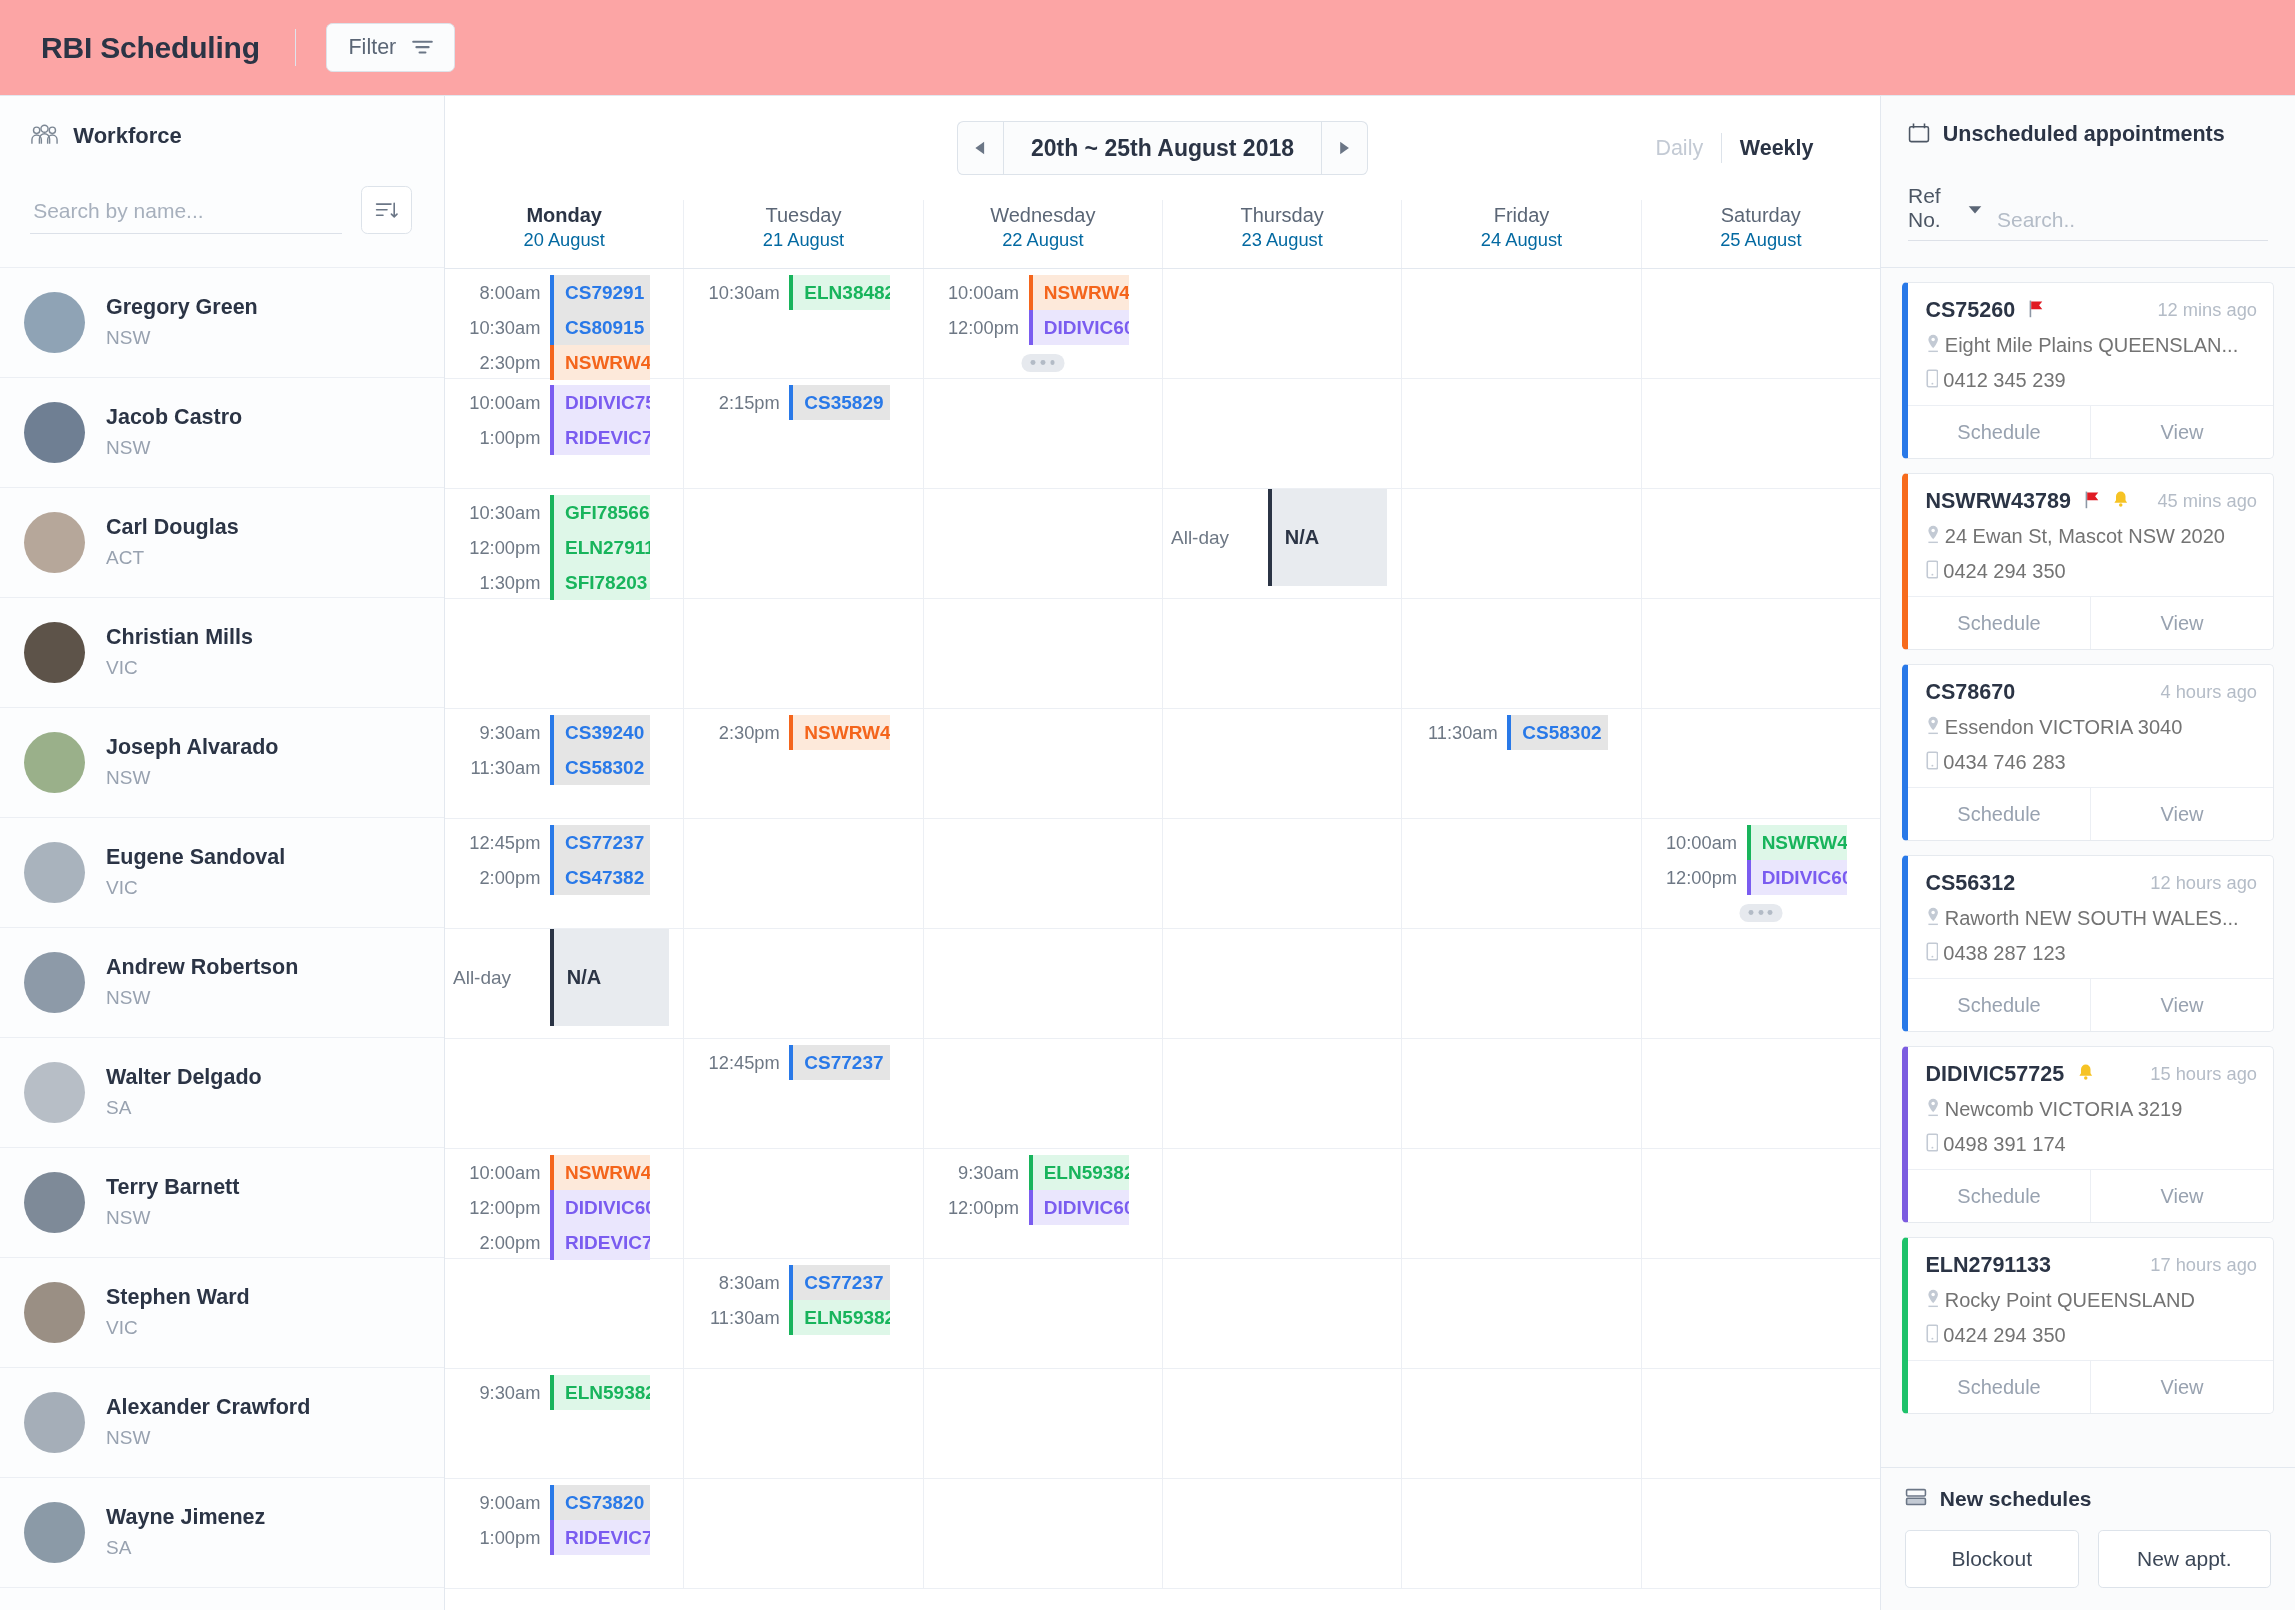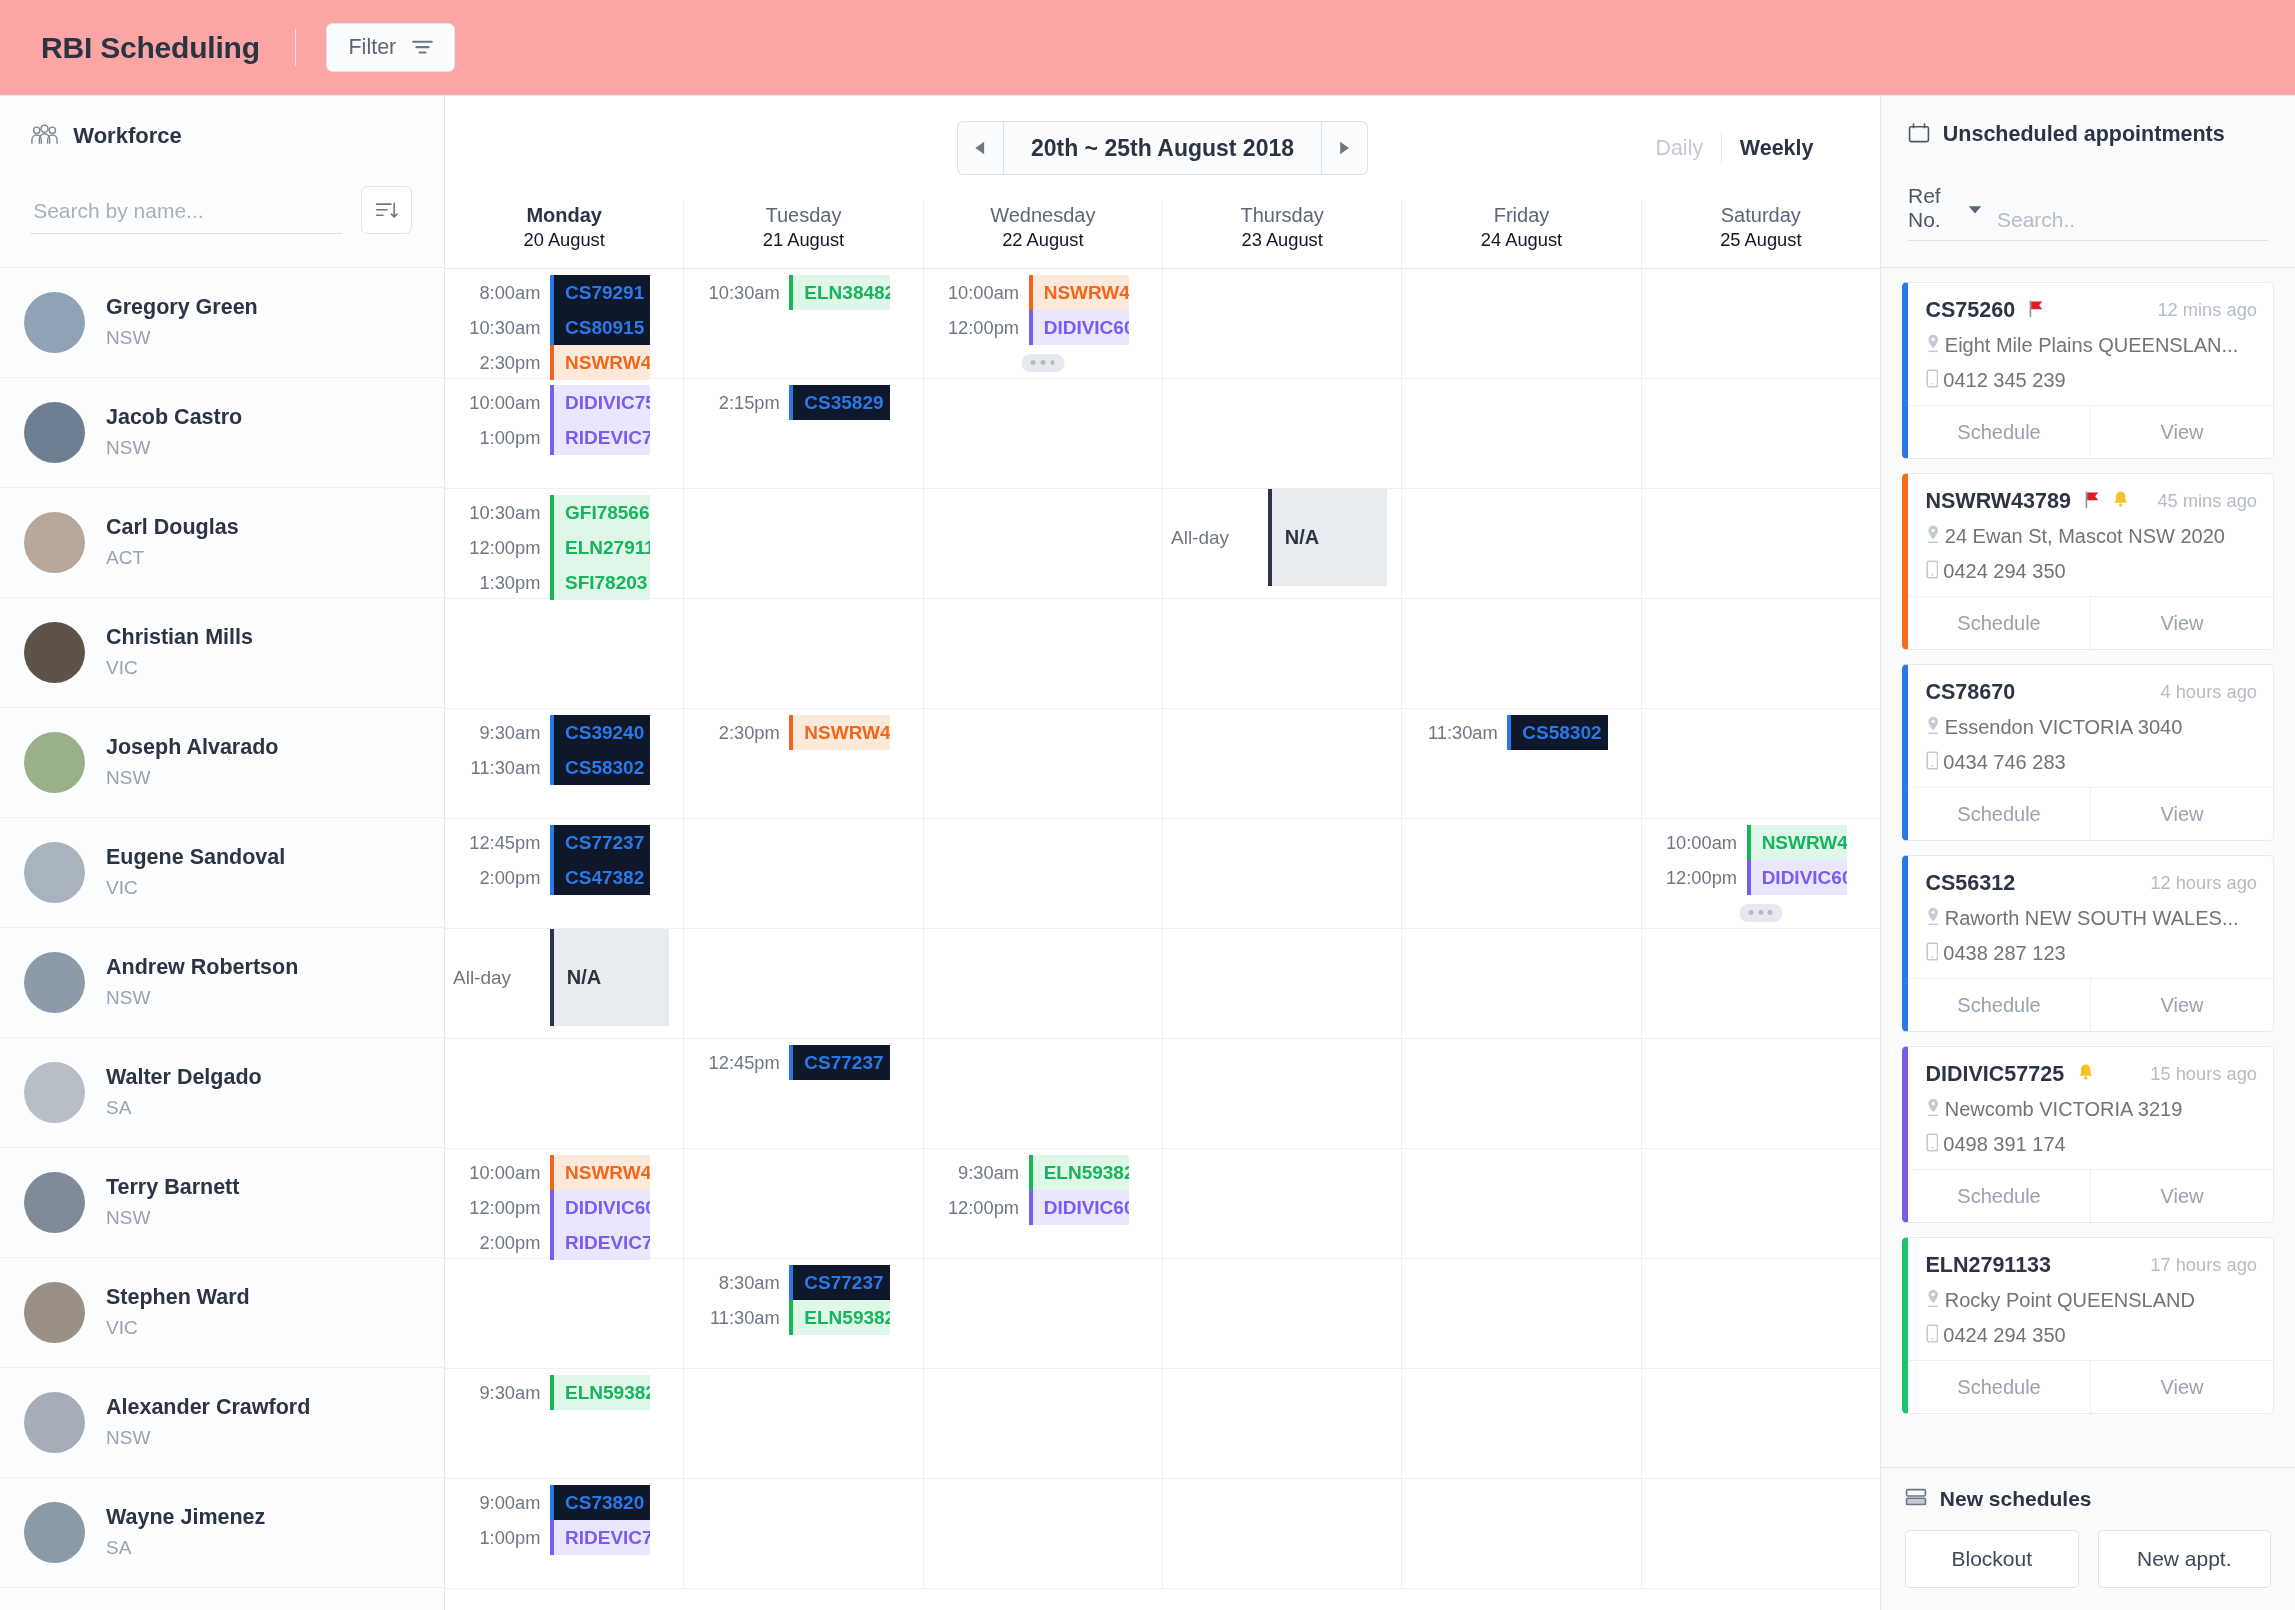--- a/index.html
+++ b/index.html
@@ -162,21 +162,21 @@
   }
   .cal-day {
     flex: 1;
     border-left: 1.6px solid #eceff4;
     text-align: center;
     padding-top: 1.6px;
   }
   .cal-day:first-child { border-left: none; }
   .cal-day .dname { font-size: 20px; color: #5b6676; line-height: 1.3; }
   .cal-day.today .dname { font-weight: bold; color: #2b3445; }
-  .cal-day .ddate { font-size: 18.3px; color: #0f172a; line-height: 1.35; }
+  .cal-day .ddate { font-size: 18.3px; color: #0369a1; line-height: 1.35; }
 
   .cal-body { flex: 1; }
   .cal-row {
     display: flex;
     height: 110px;
     border-bottom: 1.6px solid #eceff4;
   }
   .cal-cell {
     flex: 1;
     border-left: 1.6px solid #eceff4;
@@ -204,21 +204,21 @@
     height: 35px;
     display: flex; align-items: center;
     padding-left: 11px;
     font-weight: bold;
     border-left: 4.8px solid;
     overflow: hidden;
     white-space: nowrap;
     cursor: pointer;
     margin-right: 33px;
   }
-  .c-blue   { color:#2979e8; background:#0f172a; border-left-color:#2979e8; }
+  .c-blue   { color:#2979e8; background:#e5e5e5; border-left-color:#2979e8; }
   .c-green  { color:#18b45c; background:#def7e8; border-left-color:#1ec26a; }
   .c-orange { color:#f4651c; background:#fde9da; border-left-color:#f76b1c; }
   .c-purple { color:#7a5cf0; background:#eae6fd; border-left-color:#7c5ce0; }
 
   .allday {
     display:flex; align-items:center; height: 97px; margin-top: -6.4px;
   }
   .allday .t {
     width: 105px; flex: 0 0 105px;
     padding-left: 8px;

